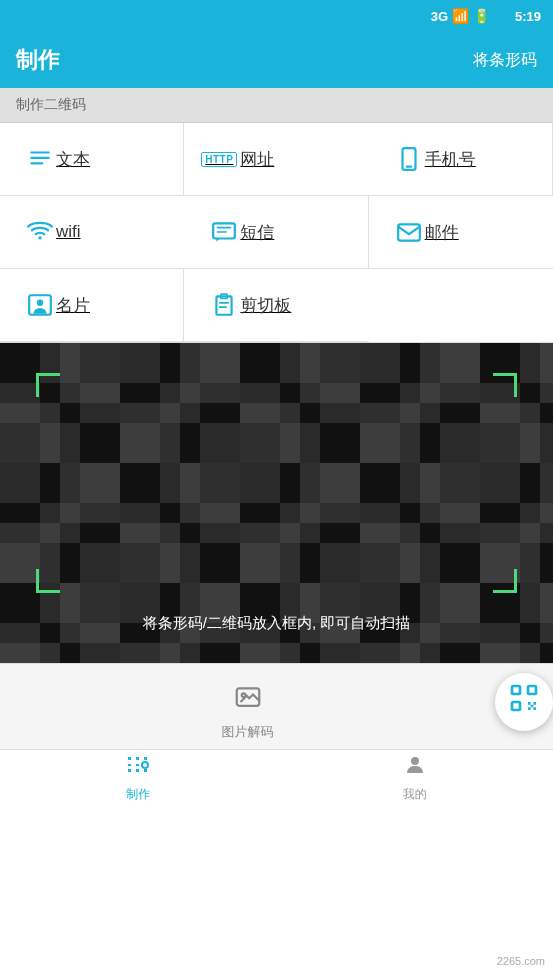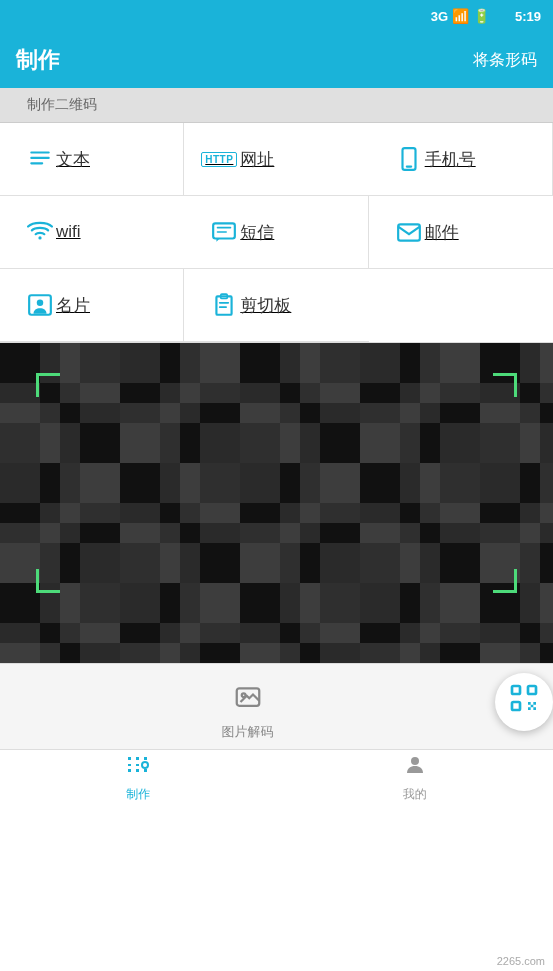--- a/index.html
+++ b/index.html
@@ -47,21 +47,21 @@
       font-weight: bold;
     }
     .header-action {
       color: white;
       font-size: 16px;
     }
 
     
     .section-label {
       background: #e0e0e0;
-      padding: 8px 27px;
+      padding: 8px 16px;
       font-size: 14px;
       color: #666;
       border-bottom: 1px solid #ccc;
     }
 
     
     .menu-grid {
       display: grid;
       grid-template-columns: 1fr 1fr 1fr;
       border-bottom: 1px solid #ddd;
@@ -385,20 +385,21 @@
 
 <div class="scanner-area">
   <div class="checker-board"></div>
   <div class="overlay-squares"></div>
   <div class="scanner-frame">
     <div class="corner corner-tl"></div>
     <div class="corner corner-tr"></div>
     <div class="corner corner-bl"></div>
     <div class="corner corner-br"></div>
   </div>
+  <div class="scanner-hint">将条形码/二维码放入框内, 即可自动扫描</div>
 </div>
 
 <div class="bottom-toolbar">
   <div class="toolbar-item">
     <div class="toolbar-item-icon">
       <svg width="30" height="30" viewBox="0 0 24 24" fill="none" stroke="#888" stroke-width="1.8">
         <rect x="3" y="5" width="18" height="14" rx="2"></rect>
         <circle cx="8.5" cy="10.5" r="1.5"></circle>
         <path d="M21 15l-5-5-3 3-2-2-5 5"></path>
       </svg>

